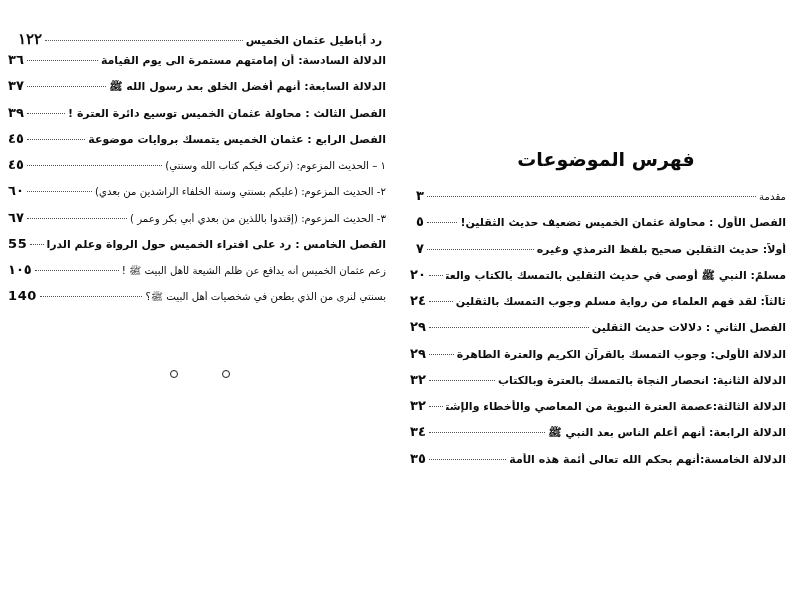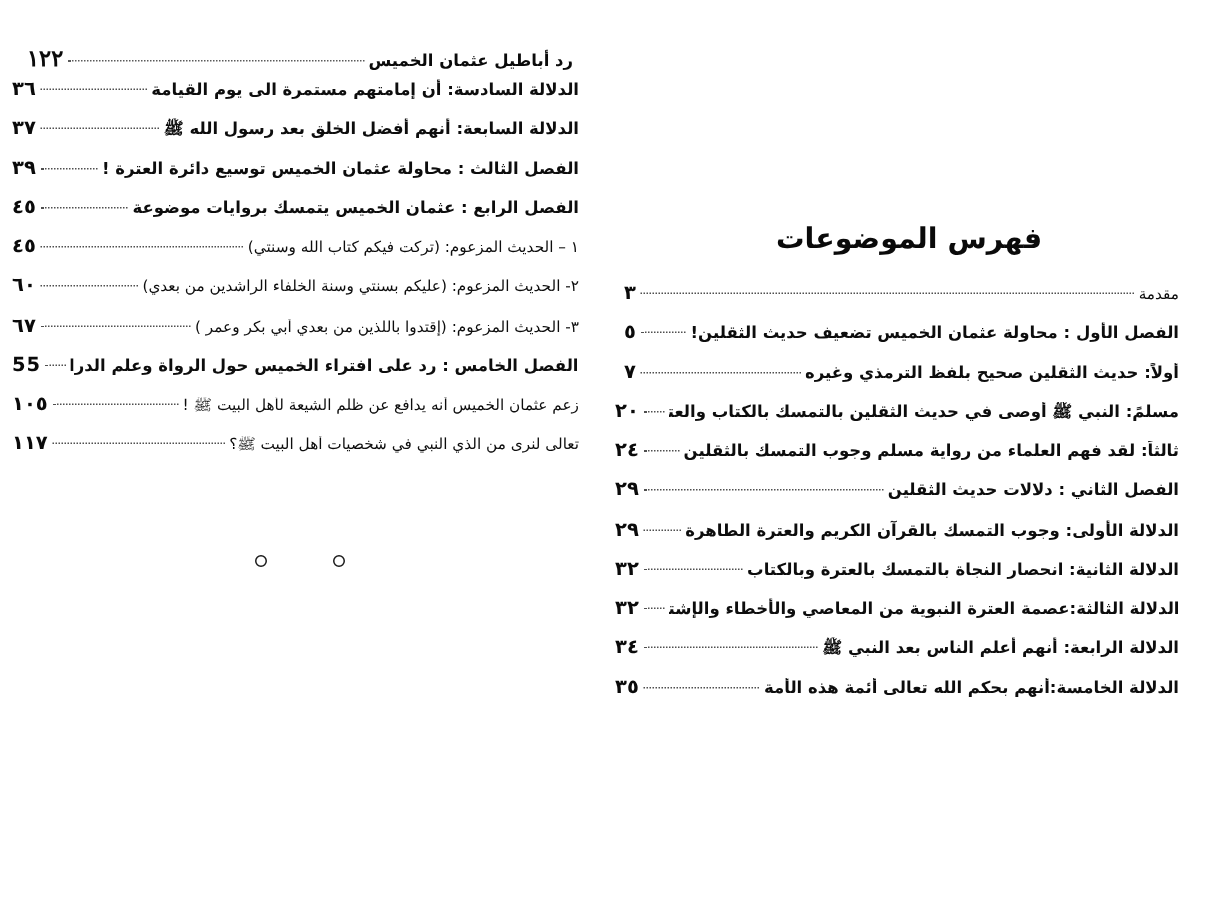--- a/index.html
+++ b/index.html
@@ -297,23 +297,23 @@
         <span class="entry-page">55</span>
       </li>
 
       <li class="toc-entry small">
         <span class="entry-text">زعم عثمان الخميس أنه يدافع عن ظلم الشيعة لأهل البيت ﷺ !</span>
         <span class="leader"></span>
         <span class="entry-page">١٠٥</span>
       </li>
 
       <li class="toc-entry small">
-        <span class="entry-text">تعالى لنرى من الذي النبي في شخصيات أهل البيت ﷺ؟</span>
-        <span class="leader"></span>
-        <span class="entry-page">١١٧</span>
+        <span class="entry-text">بسنتي لنرى من الذي يطعن في شخصيات أهل البيت ﷺ؟</span>
+        <span class="leader"></span>
+        <span class="entry-page">140</span>
       </li>
 
     </ul>
 
     <div class="ornament">
       <span class="dot"></span>
       <span class="dot"></span>
     </div>
 
   </div>

